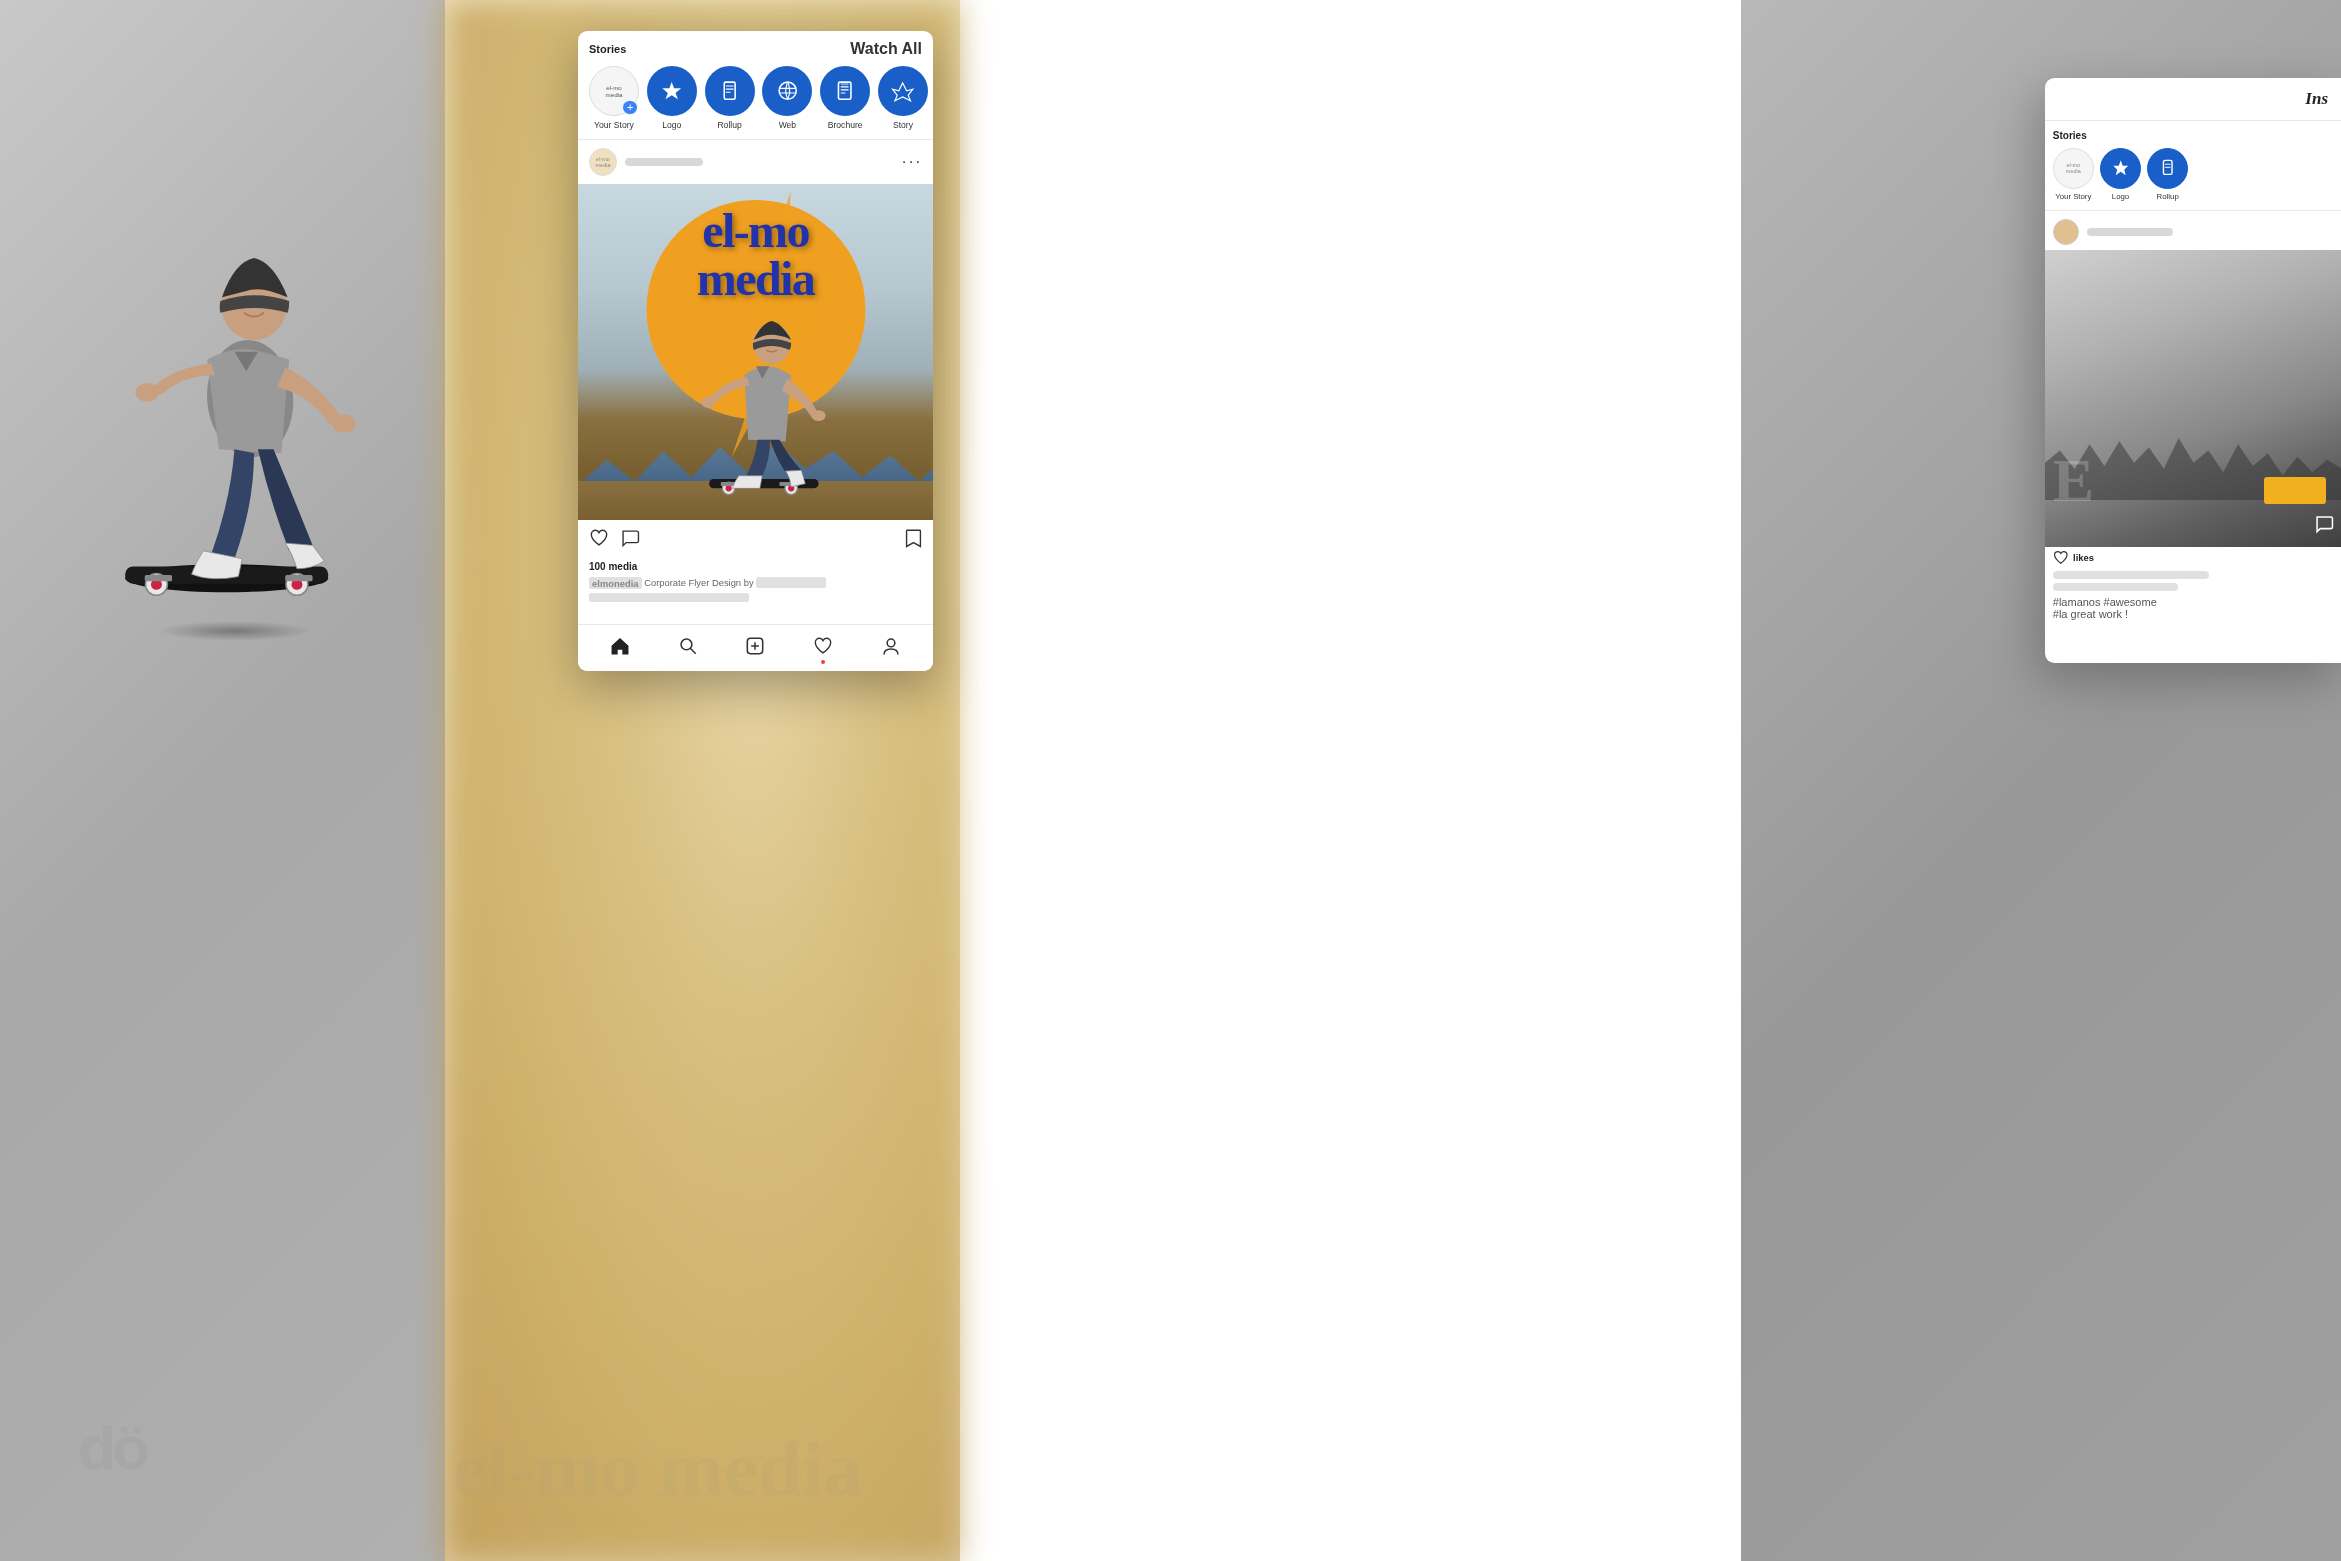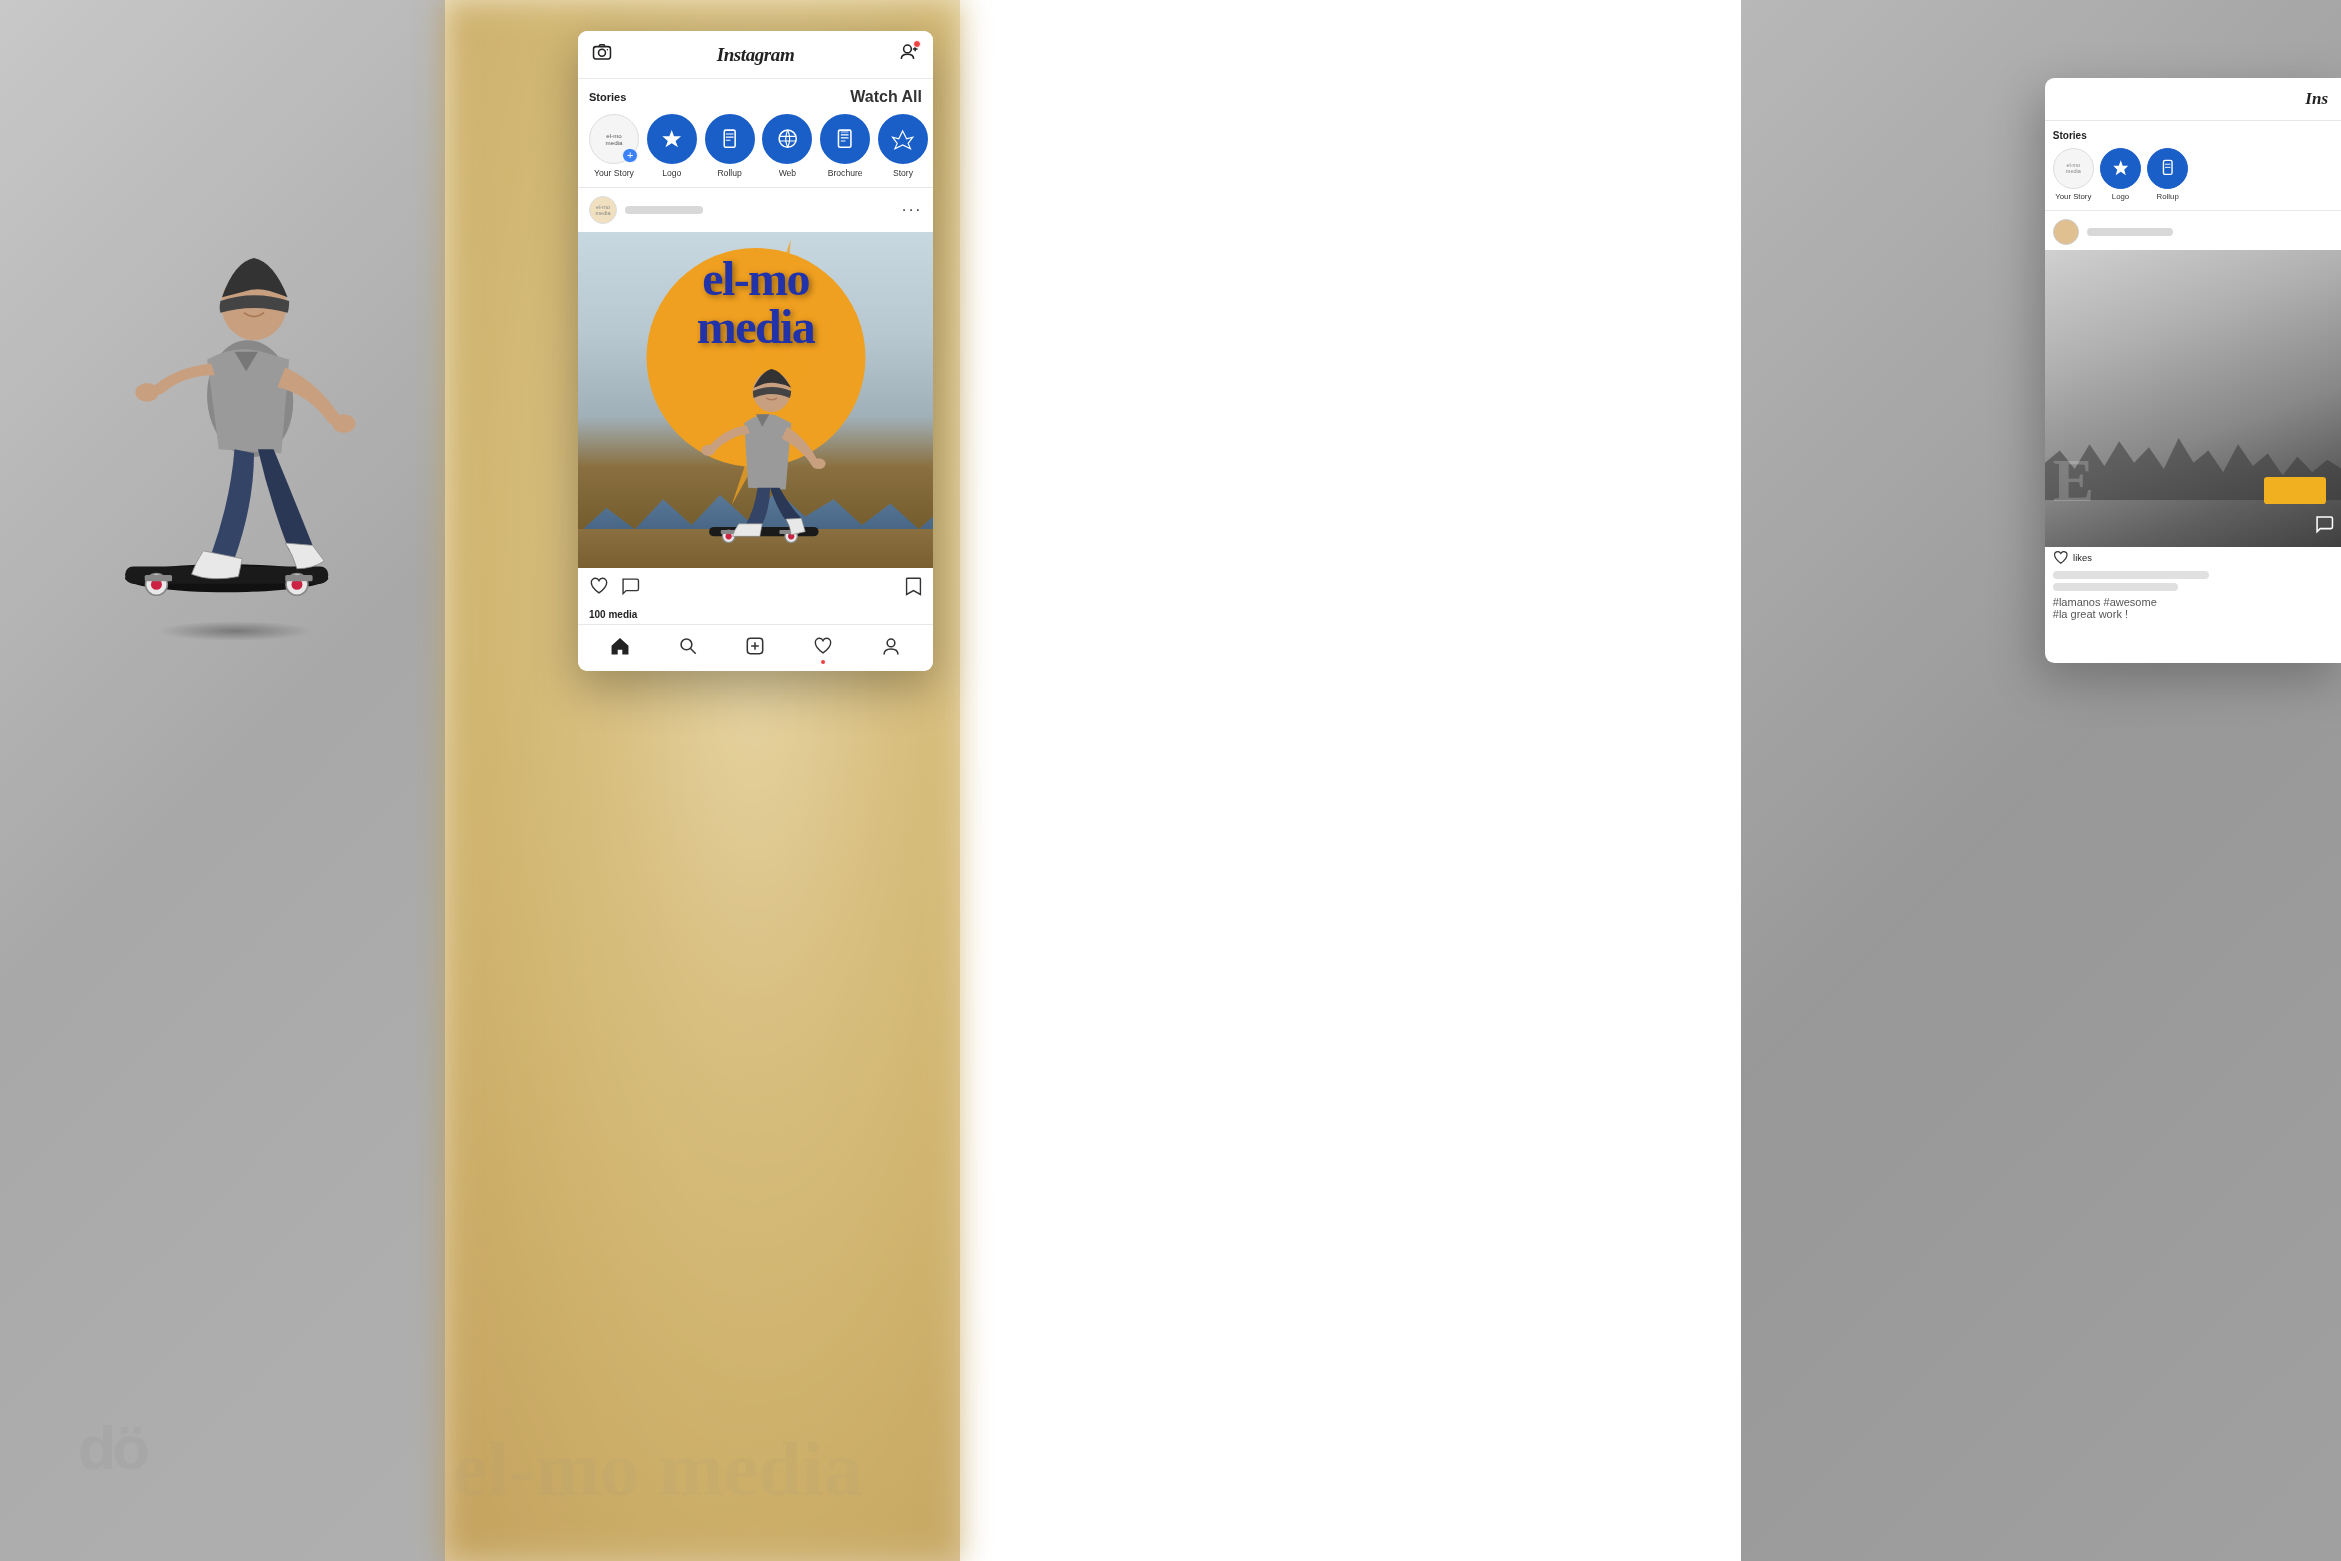--- a/index.html
+++ b/index.html
@@ -512,21 +512,21 @@
       font-size: 17px;
       color: #fff;
       cursor: pointer;
       text-shadow: 0 0.8px 2.3px rgba(0,0,0,0.5);
     }
 
     
     .ig2-like-count {
       padding: 3.1px 7.8px;
       font-size: 9.4px;
-      font-weight: 400;
+      font-weight: 700;
       color: #222;
     }
 
     .ig2-caption-line {
       background: #e0e0e0;
       height: 7.8px;
       border-radius: 3.9px;
       margin: 2.3px 7.8px;
     }
 
@@ -593,42 +593,20 @@
     <path d="M224 200 Q240 155 265 150 Q290 155 308 200 Q295 195 285 192 Q270 188 255 192 Q240 196 224 200 Z" fill="#333"></path>
     <path d="M222 205 Q265 190 310 205 Q310 215 308 220 Q265 208 222 220 Q220 215 222 205 Z" fill="#444"></path>
 
     <path d="M252 220 Q265 230 278 220" stroke="#aa7855" stroke-width="2" fill="none"></path>
   </svg>
   <div class="skater-shadow"></div>
 </div>
 
 <div class="instagram-main">
 
-  <div class="ig-header">
-    <div class="ig-icon">
-      <svg width="20" height="20" viewBox="0 0 26 26" fill="none" xmlns="http://www.w3.org/2000/svg">
-        <rect x="2" y="6" width="22" height="16" rx="3" stroke="#222" stroke-width="2" fill="none"></rect>
-        <circle cx="13" cy="14" r="4.5" stroke="#222" stroke-width="2" fill="none"></circle>
-        <path d="M9 6 L10.5 3.5 L15.5 3.5 L17 6" stroke="#222" stroke-width="2" fill="none"></path>
-        <circle cx="20" cy="10" r="1" fill="#222"></circle>
-      </svg>
-    </div>
-    <div class="ig-logo">Instagram</div>
-    <div class="ig-header-icons">
-      <div class="ig-icon notification-dot">
-        <svg width="20" height="20" viewBox="0 0 26 26" fill="none">
-          <circle cx="11" cy="9" r="5" stroke="#222" stroke-width="2" fill="none"></circle>
-          <path d="M3 22 Q3 16 11 16 Q19 16 19 22" stroke="#222" stroke-width="2" fill="none"></path>
-          <line x1="21" y1="6" x2="21" y2="12" stroke="#222" stroke-width="2"></line>
-          <line x1="18" y1="9" x2="24" y2="9" stroke="#222" stroke-width="2"></line>
-          <circle cx="23.5" cy="4.5" r="2.5" fill="#f04040"></circle>
-        </svg>
-      </div>
-    </div>
-  </div>
 
   <div class="ig-stories">
     <div class="ig-stories-header">
       <span class="stories-title">Stories</span>
       <span class="watch-all">Watch All</span>
     </div>
     <div class="stories-row">
 
       <div class="story-item">
         <div class="story-avatar story-avatar-your">

